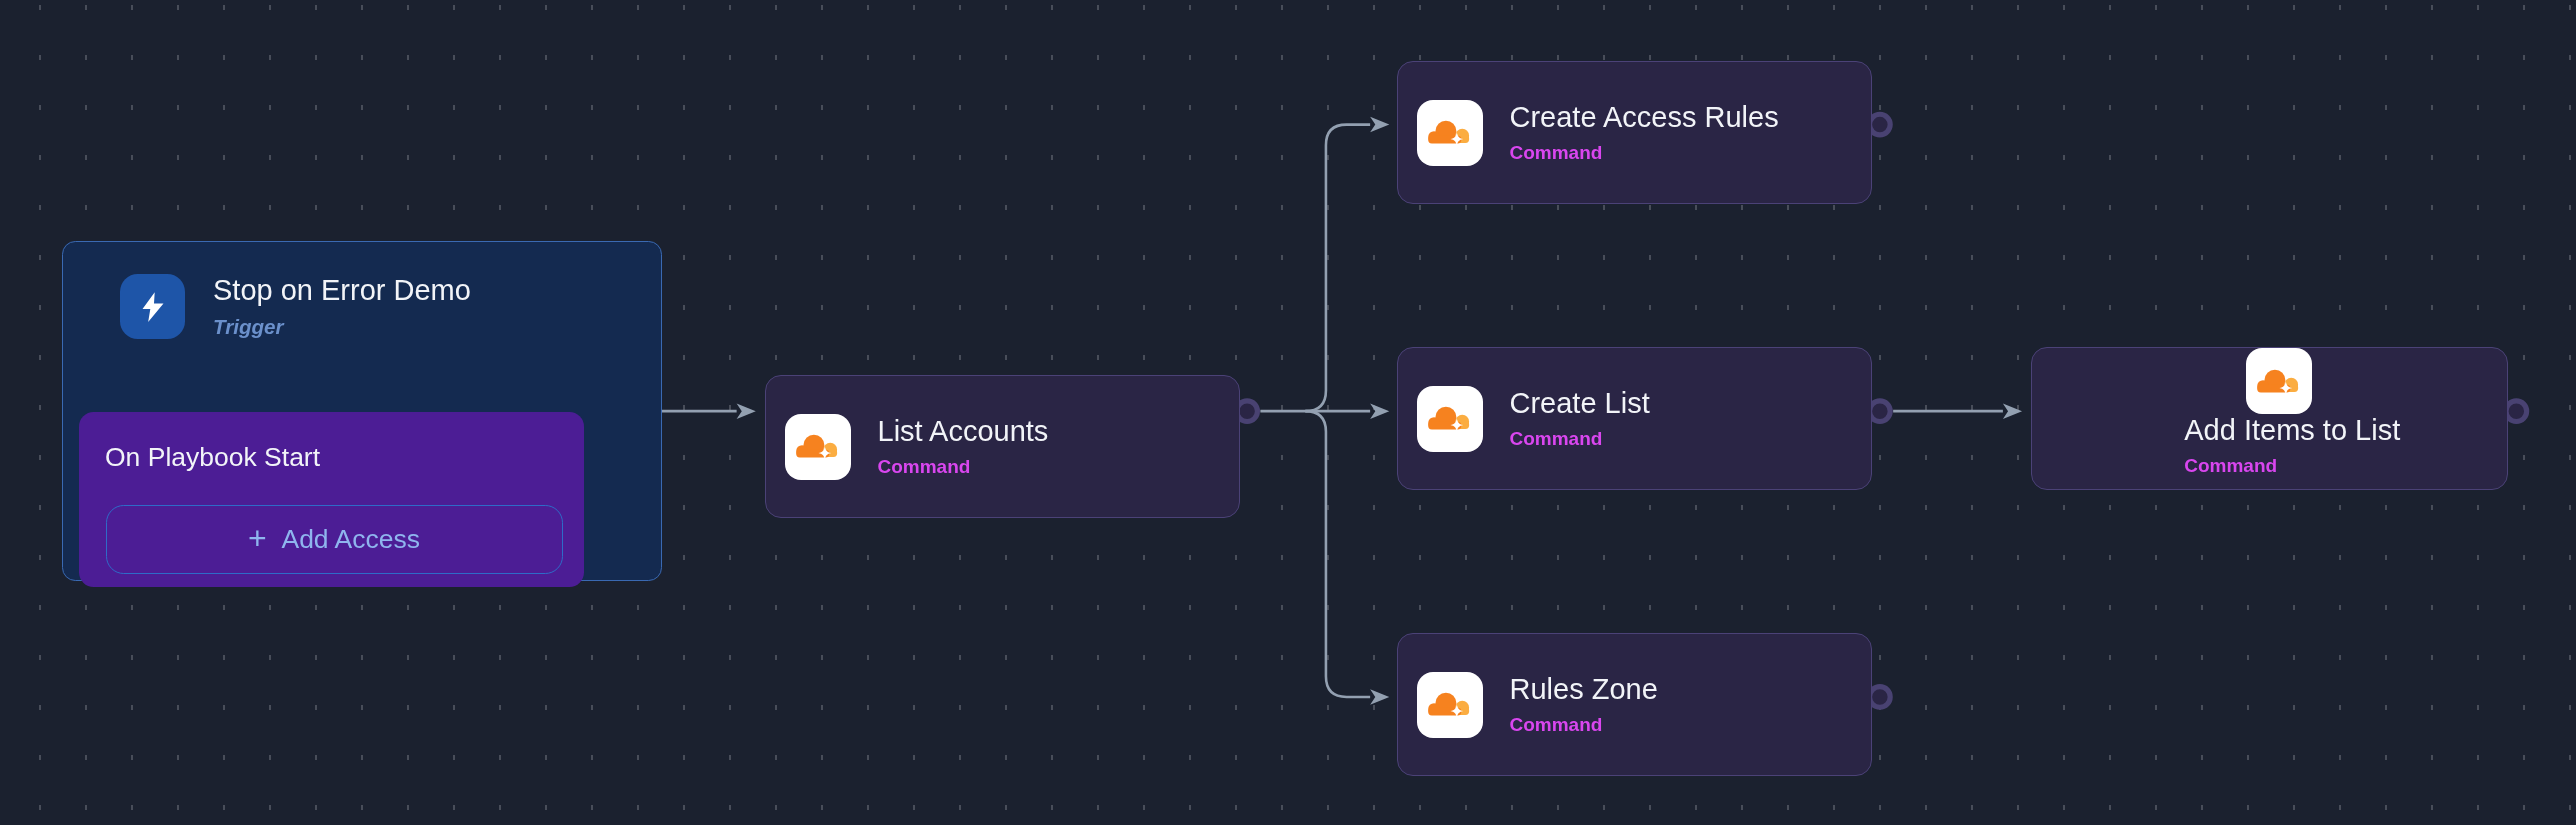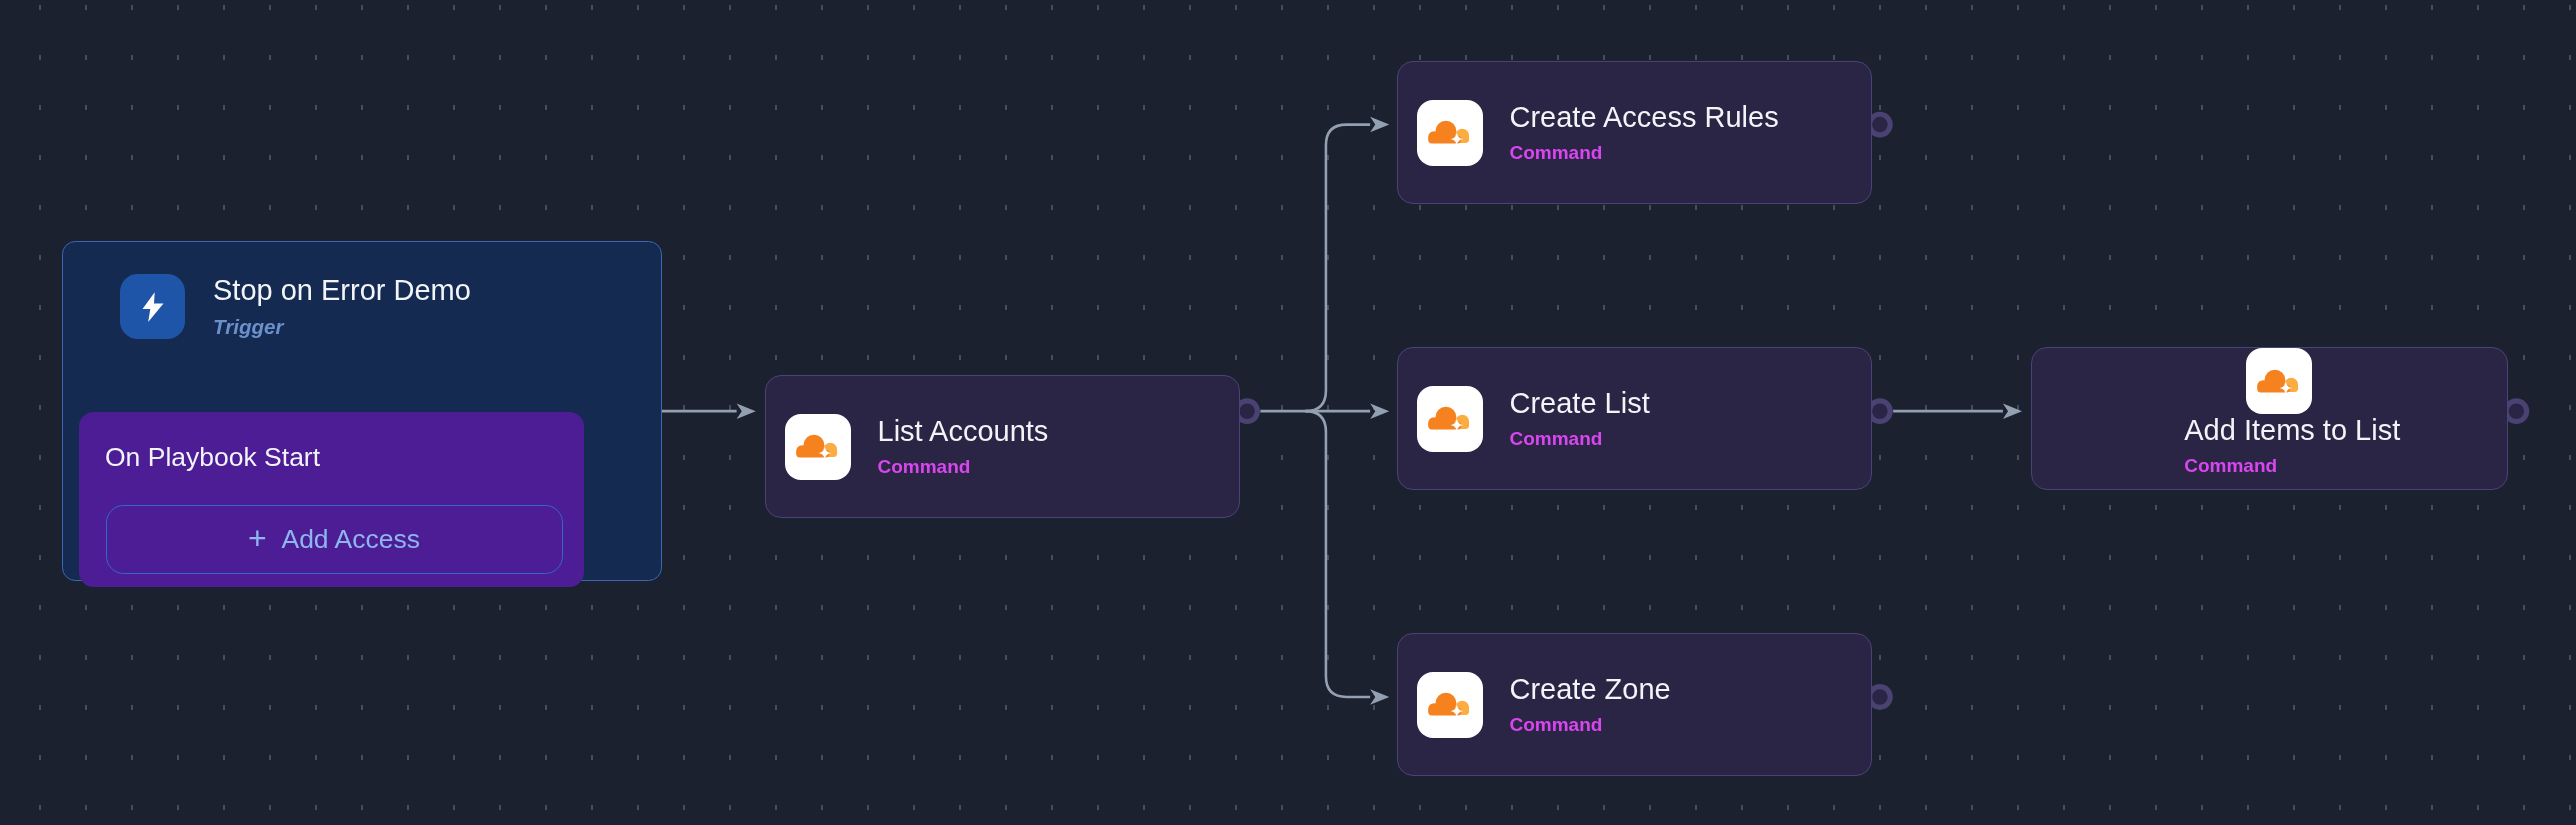--- a/index.html
+++ b/index.html
@@ -187,21 +187,21 @@
         </g>
         <g fill="#F6821F">
           <circle cx="46" cy="37" r="23"></circle>
             <circle cx="20" cy="50" r="13"></circle>
             <rect x="7" y="47" width="73" height="17" rx="8"></rect>
         </g>
         <path d="M70 40 C72.5 50 74.5 52 84 54.5 C74.5 57 72.5 59 70 69 C67.5 59 65.5 57 56 54.5 C65.5 52 67.5 50 70 40 Z" fill="#ffffff"></path>
       </svg>
     </div>
     <div class="command-text">
-      <div class="node-title">Create Zone</div>
+      <div class="node-title">Rules Zone</div>
       <div class="command-sub">Command</div>
     </div>
   </div>
 
   <div class="command-node n-add-items">
     <div class="app-icon-tile">
       <svg width="50" height="37" viewBox="0 0 110 80">
         <g fill="#FBAD41">
           <circle cx="82" cy="47" r="15"></circle>
             <rect x="66" y="44" width="31" height="19" rx="8"></rect>

